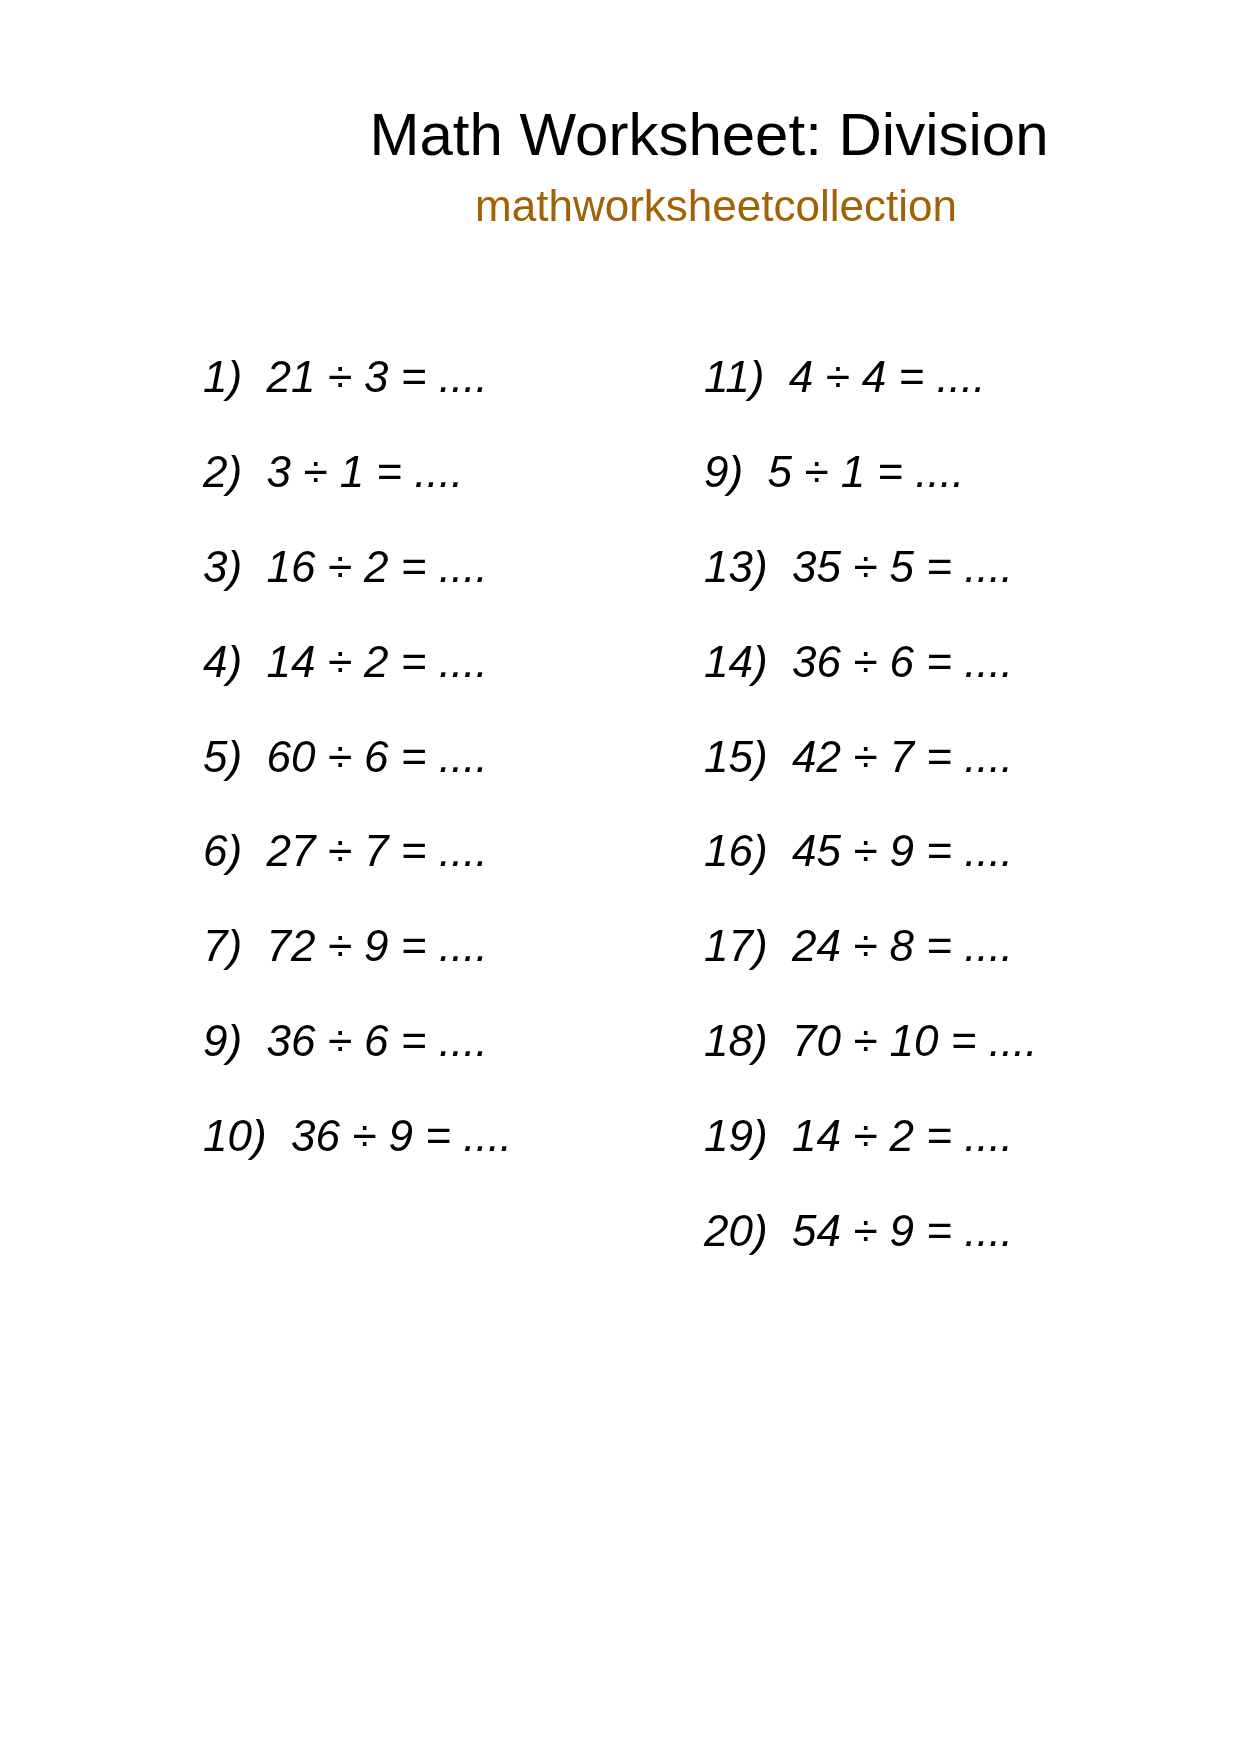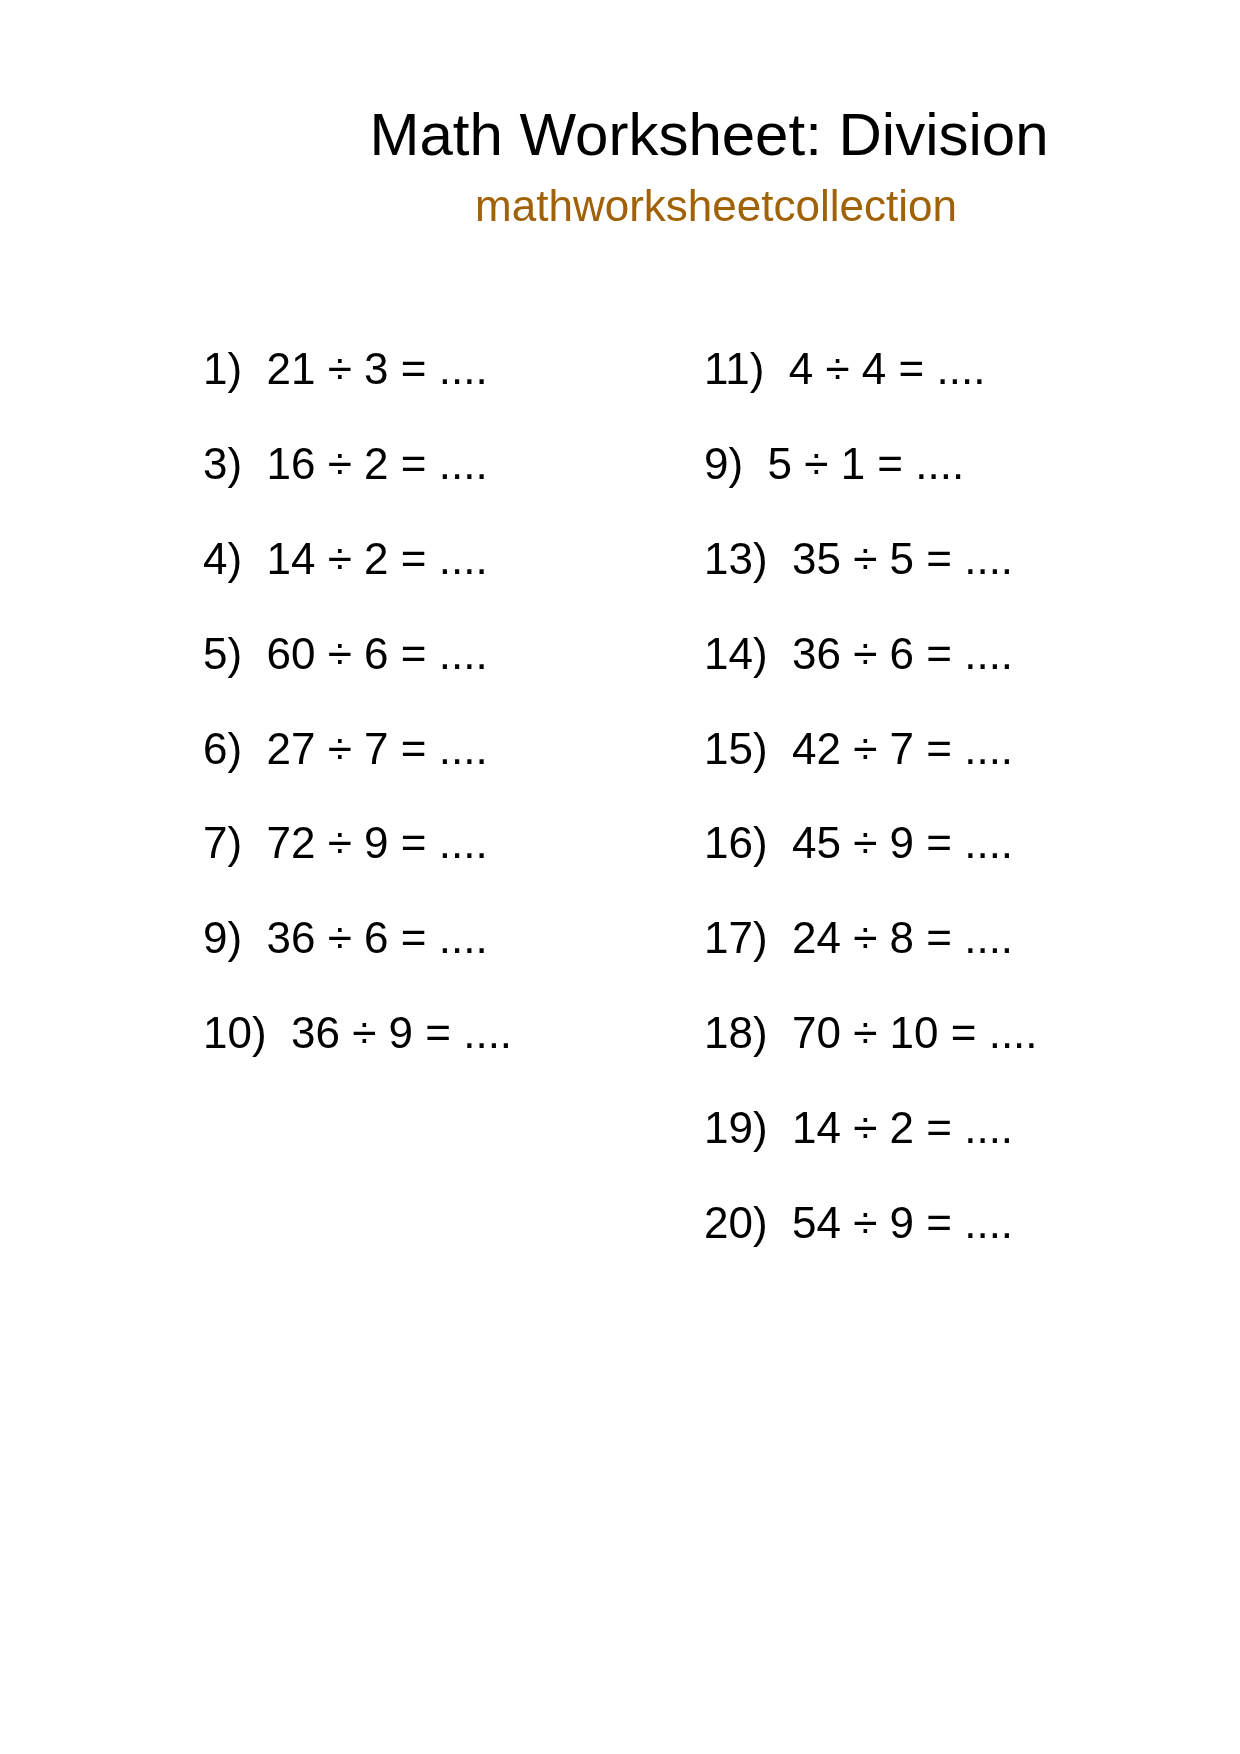--- a/index.html
+++ b/index.html
@@ -34,40 +34,42 @@
       top: 180px;
       padding-left: 192px;
       box-sizing: border-box;
       text-align: center;
       font-size: 44px;
       line-height: 52px;
       white-space: pre;
     }
     .column {
       position: absolute;
-      top: 343px;
+      top: 351px;
+      font-style: italic;
     }
     .col-left { left: 203px; }
     .col-right { left: 704px; }
     .problem {
       height: 94.9px;
       font-size: 44px;
       line-height: 52px;
       white-space: pre;
     }
   </style>
 </head>
 <body>
 
 <div>
   <div class="title">Math Worksheet: Division</div>
   <div class="subtitle" style="color: #a16207;">mathworksheetcollection</div>
 
   <div class="column col-left">
     <div class="problem">1)  21 ÷ 3 = ....</div>
+    <div class="problem">2)  3 ÷ 1 = ....</div>
     <div class="problem">3)  16 ÷ 2 = ....</div>
     <div class="problem">4)  14 ÷ 2 = ....</div>
     <div class="problem">5)  60 ÷ 6 = ....</div>
     <div class="problem">6)  27 ÷ 7 = ....</div>
     <div class="problem">7)  72 ÷ 9 = ....</div>
     <div class="problem">9)  36 ÷ 6 = ....</div>
     <div class="problem">10)  36 ÷ 9 = ....</div>
   </div>
 
   <div class="column col-right">

